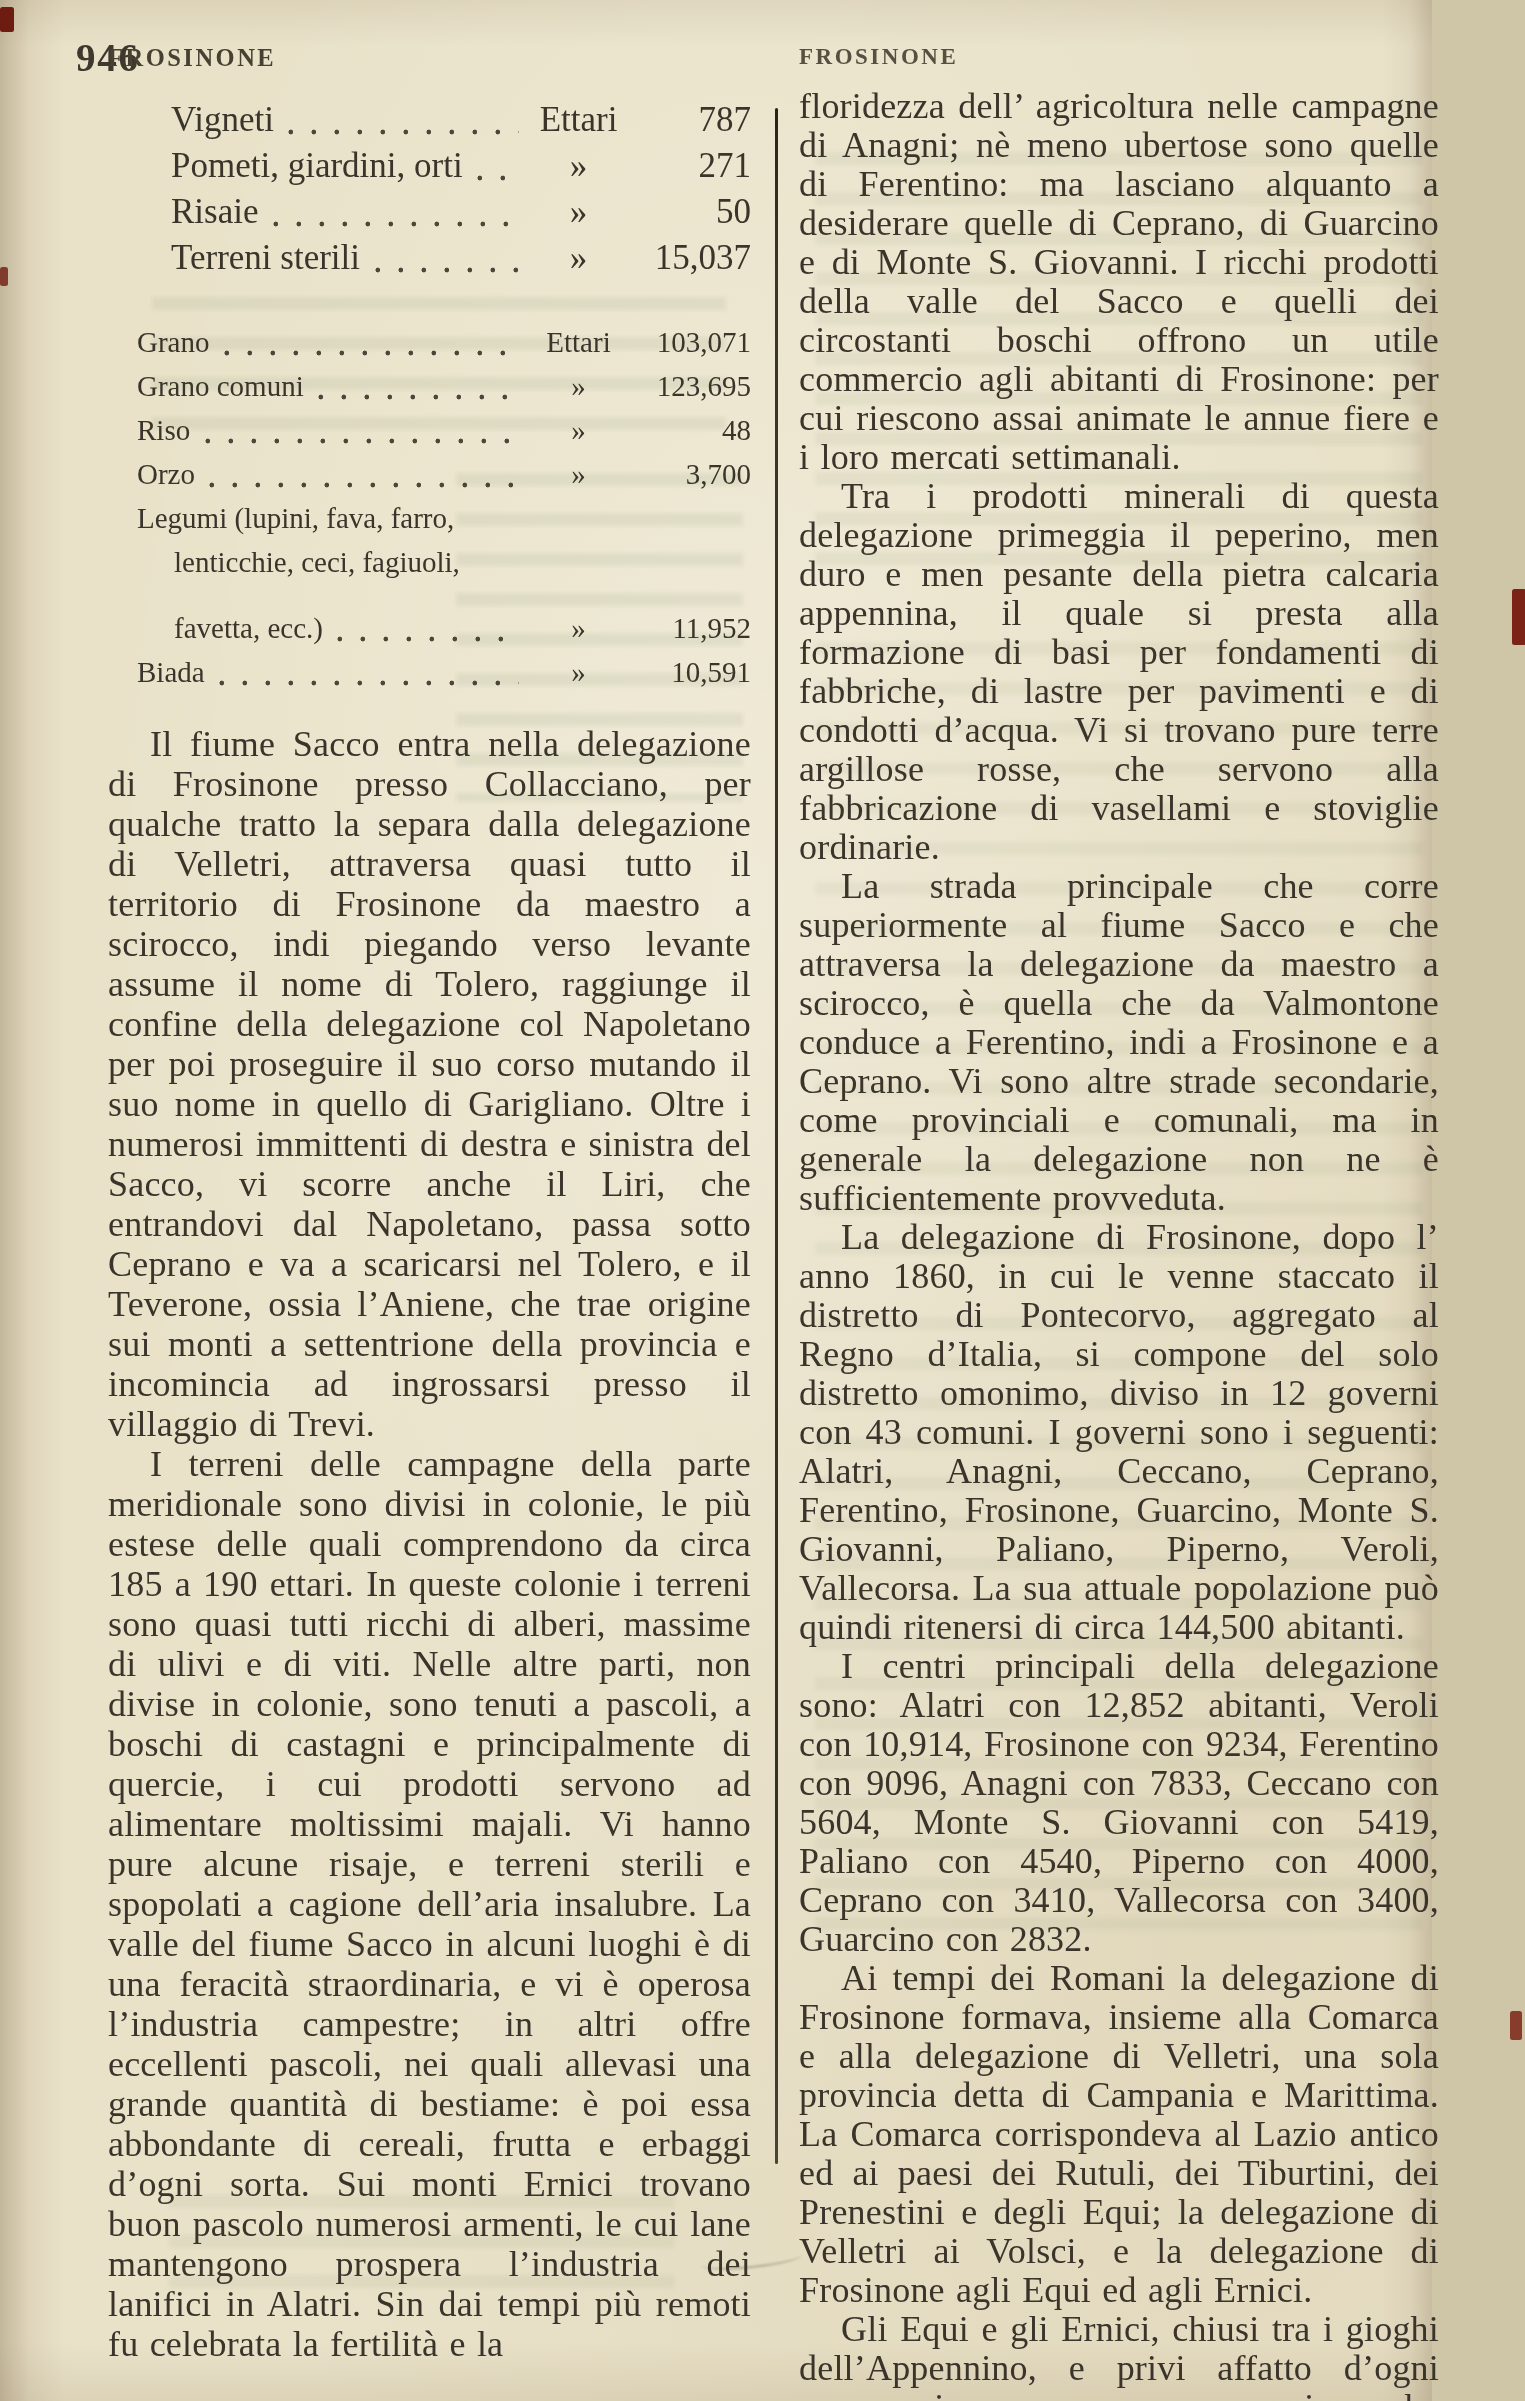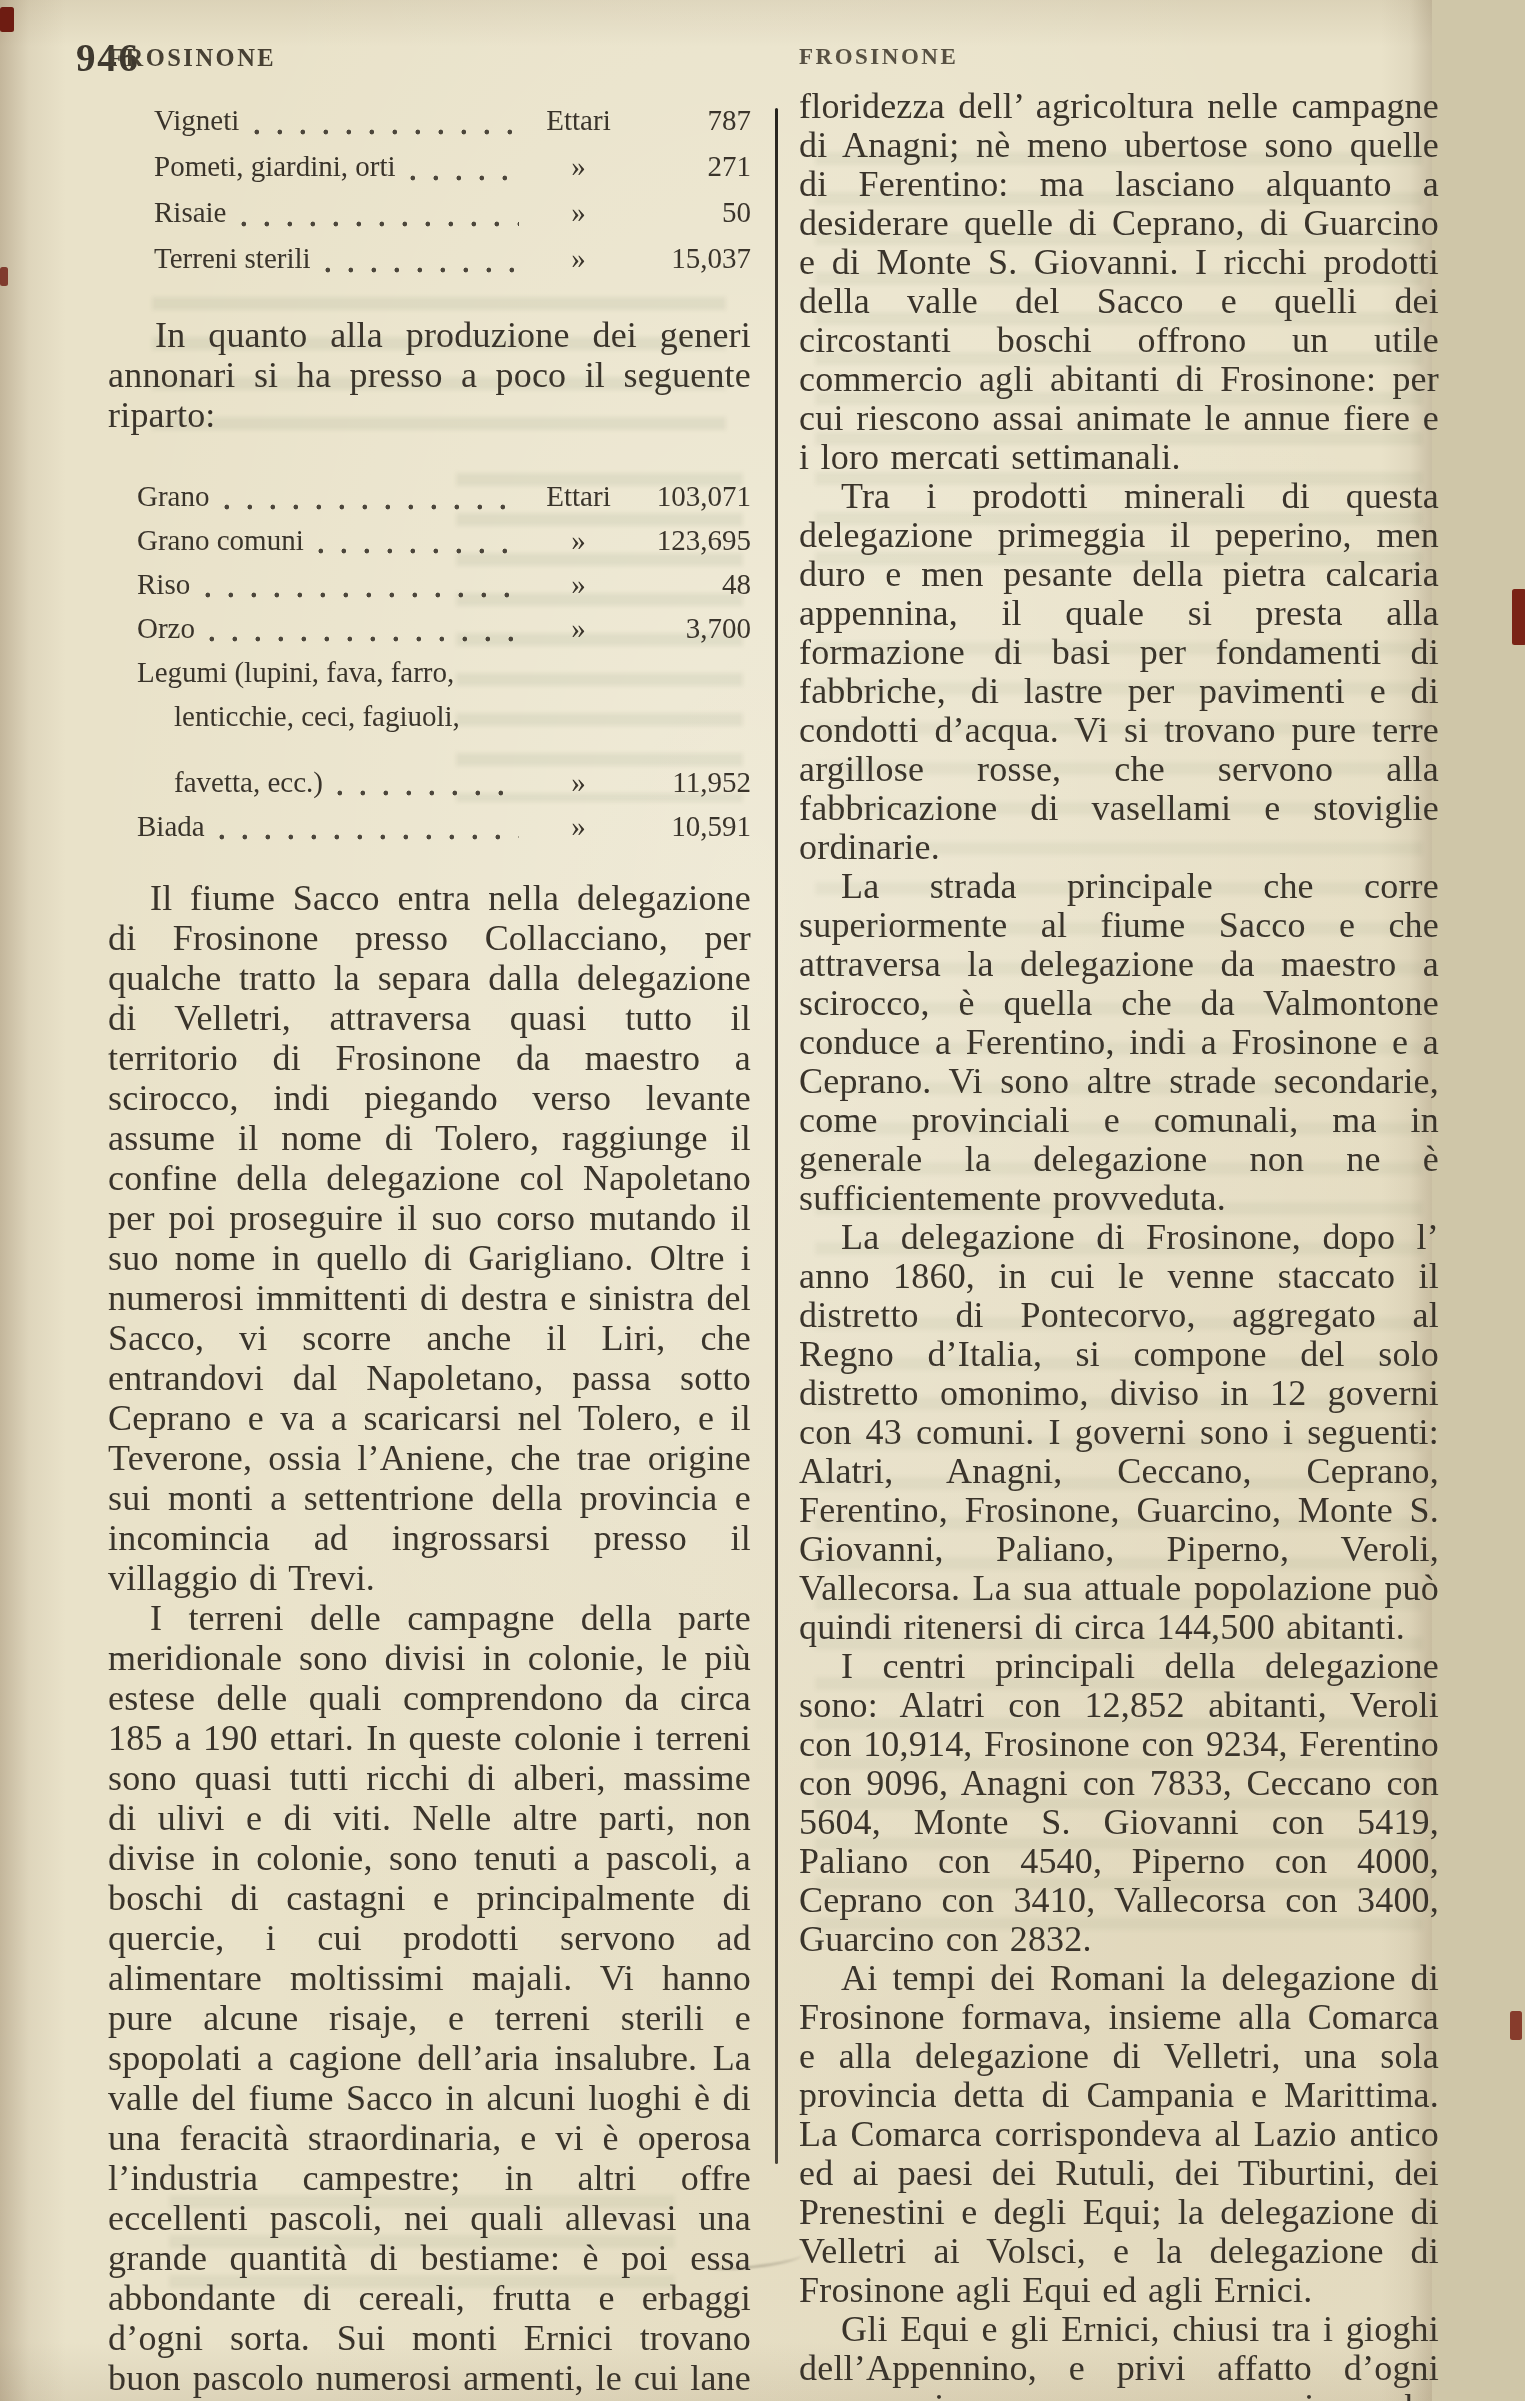--- a/index.html
+++ b/index.html
@@ -28,21 +28,21 @@
   .col{position:absolute;}
   .left-col{left:108px;top:95px;width:643px;}
   .right-col{left:799px;top:87px;width:640px;}
   .para{font-size:36px;line-height:40px;text-align:justify;margin:0;word-spacing:2.1px;letter-spacing:0.2px;}
   .right-col .para{line-height:39px;}
   .para.ind{text-indent:42px;}
   .para.intro{margin-top:34px;text-indent:47px;}
   .para.first-after-table{margin-top:30px;}
   
   .ltable{margin-top:1.7px;}
-  .ltable.t1{margin-left:46px;font-size:29px;}
+  .ltable.t1{margin-left:63px;font-size:35px;}
   .ltable.t2{margin-top:39px;margin-left:29px;font-size:29px;}
   .trow{display:flex;align-items:baseline;line-height:46px;white-space:nowrap;}
   .t2 .trow{line-height:44px;}
   .tlabel{flex:0 0 auto;}
   .tcont{line-height:44px;padding-left:37px;white-space:nowrap;}
   .leader{flex:1 1 auto;height:7.6px;margin:0 11.8px 6.8px 13.5px;align-self:flex-end;
     background-image:radial-gradient(circle at 3.8px 3.8px,#3a342b 2px,rgba(0,0,0,0) 2.6px);
     background-size:23px 7.6px;background-repeat:repeat-x;opacity:.9;}
   .tunit{flex:0 0 auto;width:95px;text-align:center;}
   .tvalue{flex:0 0 auto;min-width:125px;text-align:right;}
@@ -98,21 +98,20 @@
           <span class="tunit">»</span>
           <span class="tvalue">50</span>
         </div>
         <div class="trow">
           <span class="tlabel">Terreni sterili</span>
           <div class="leader"></div>
           <span class="tunit">»</span>
           <span class="tvalue">15,037</span>
         </div>
       </div>
-    <p class="para intro">In quanto alla produzione dei generi annonari si ha presso a poco il seguente riparto:</p>
     <div class="ltable t2" id="produce-table">
         <div class="trow">
           <span class="tlabel">Grano</span>
           <div class="leader"></div>
           <span class="tunit">Ettari</span>
           <span class="tvalue">103,071</span>
         </div>
         <div class="trow">
           <span class="tlabel">Grano comuni</span>
           <div class="leader"></div>

